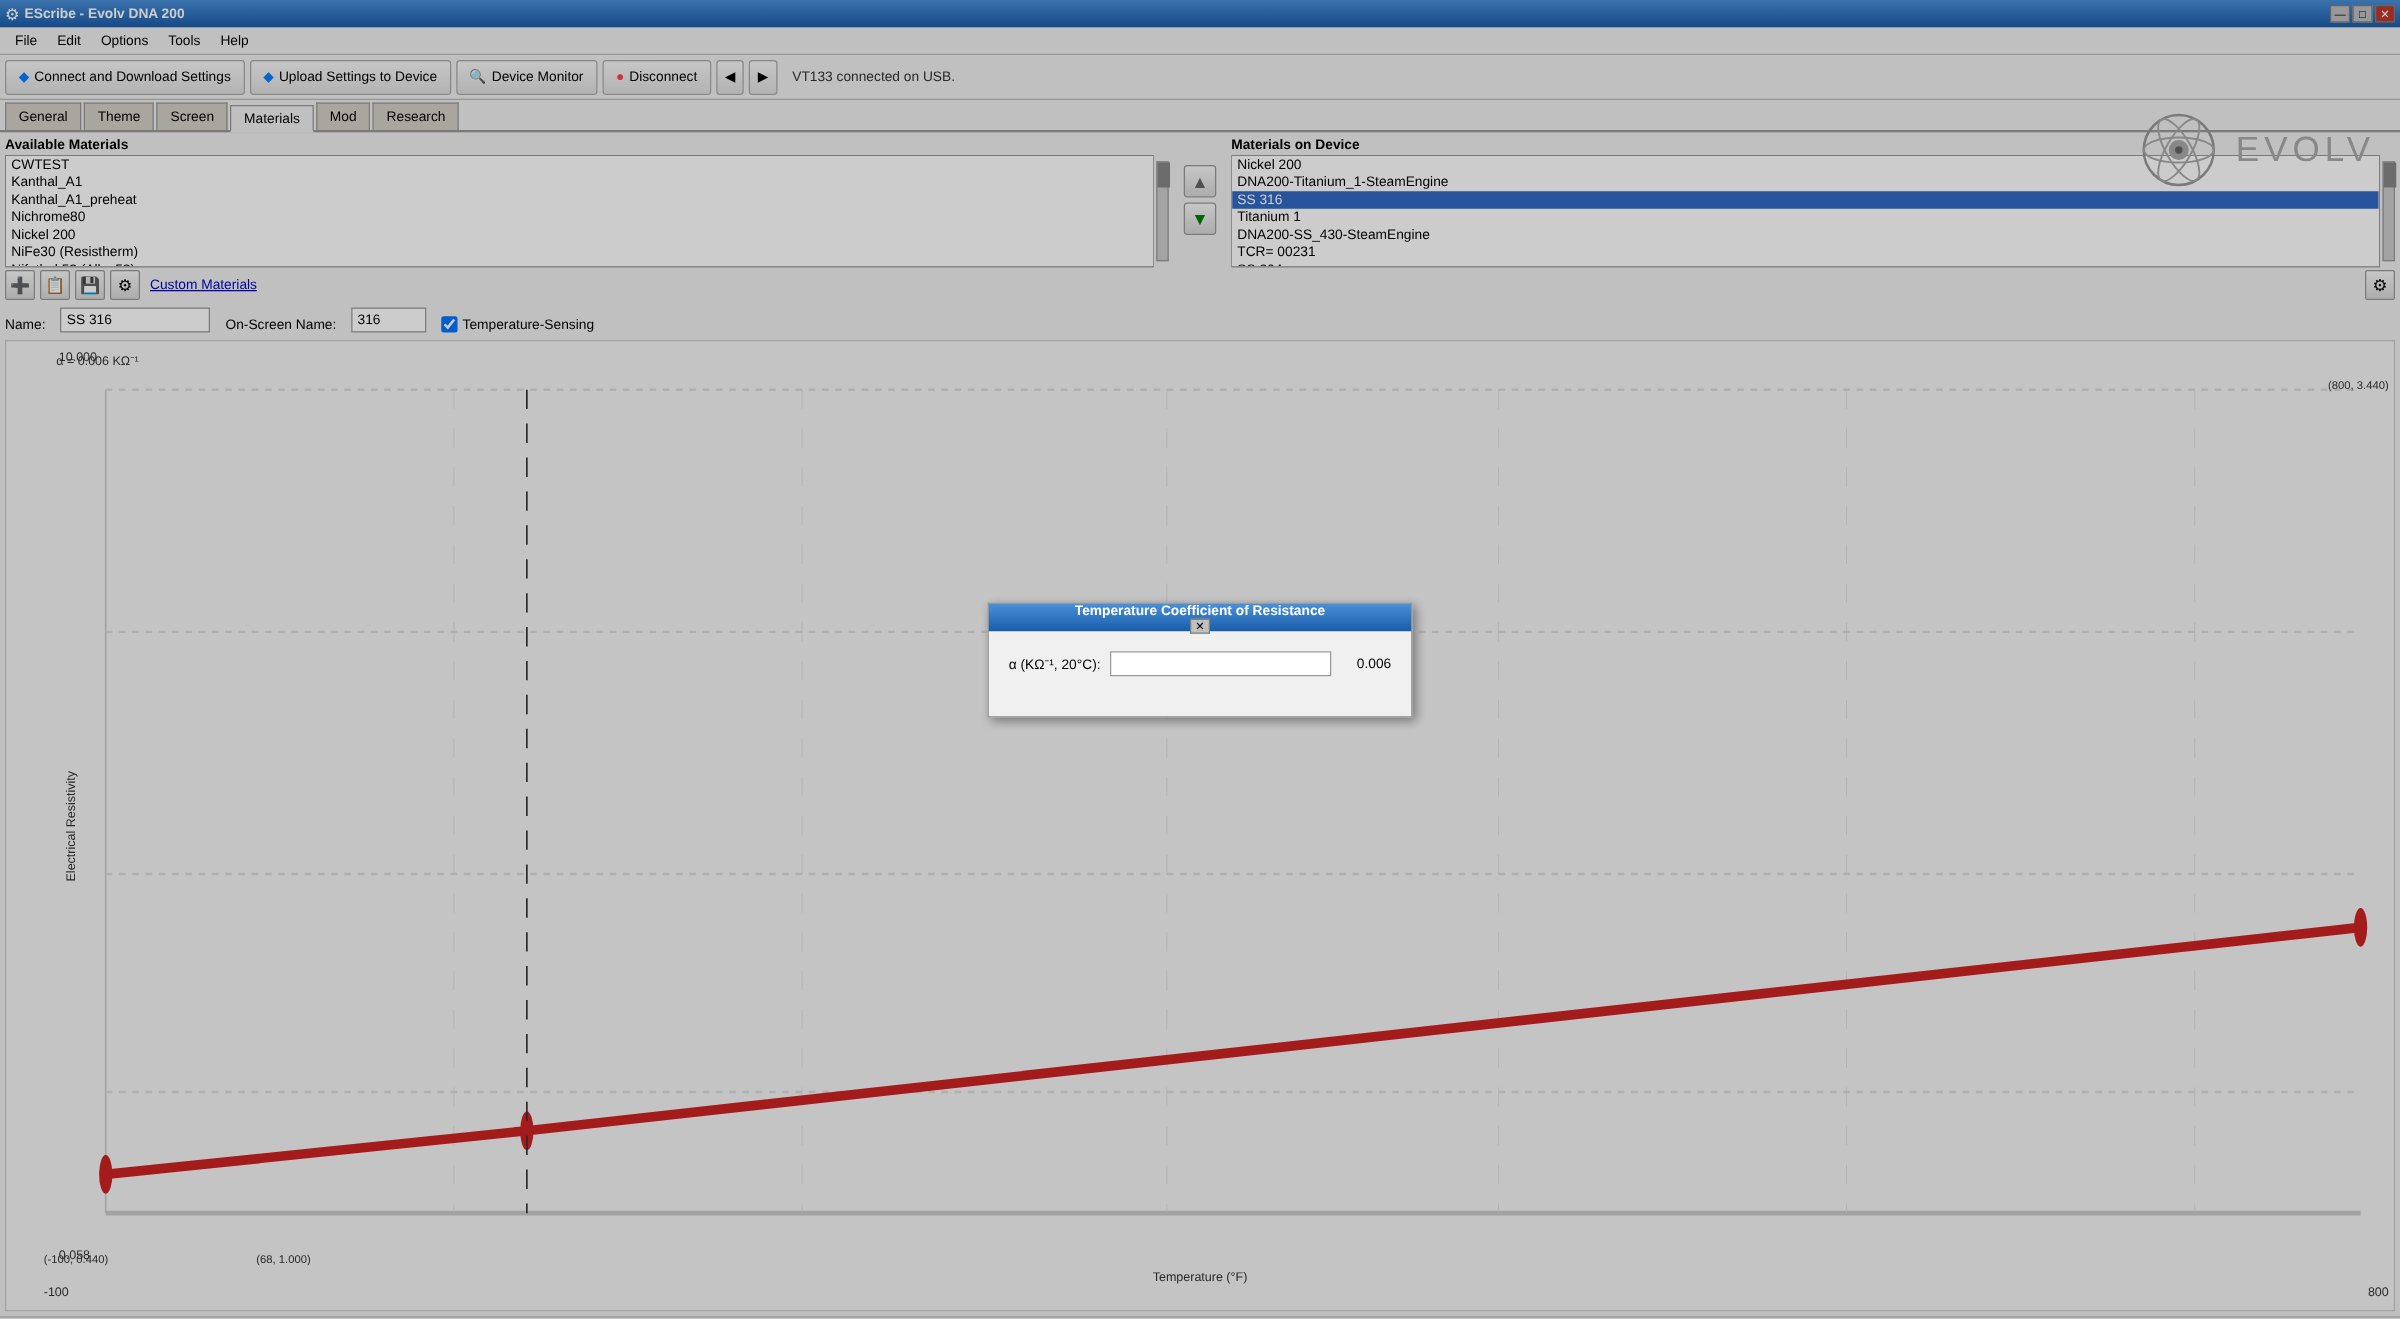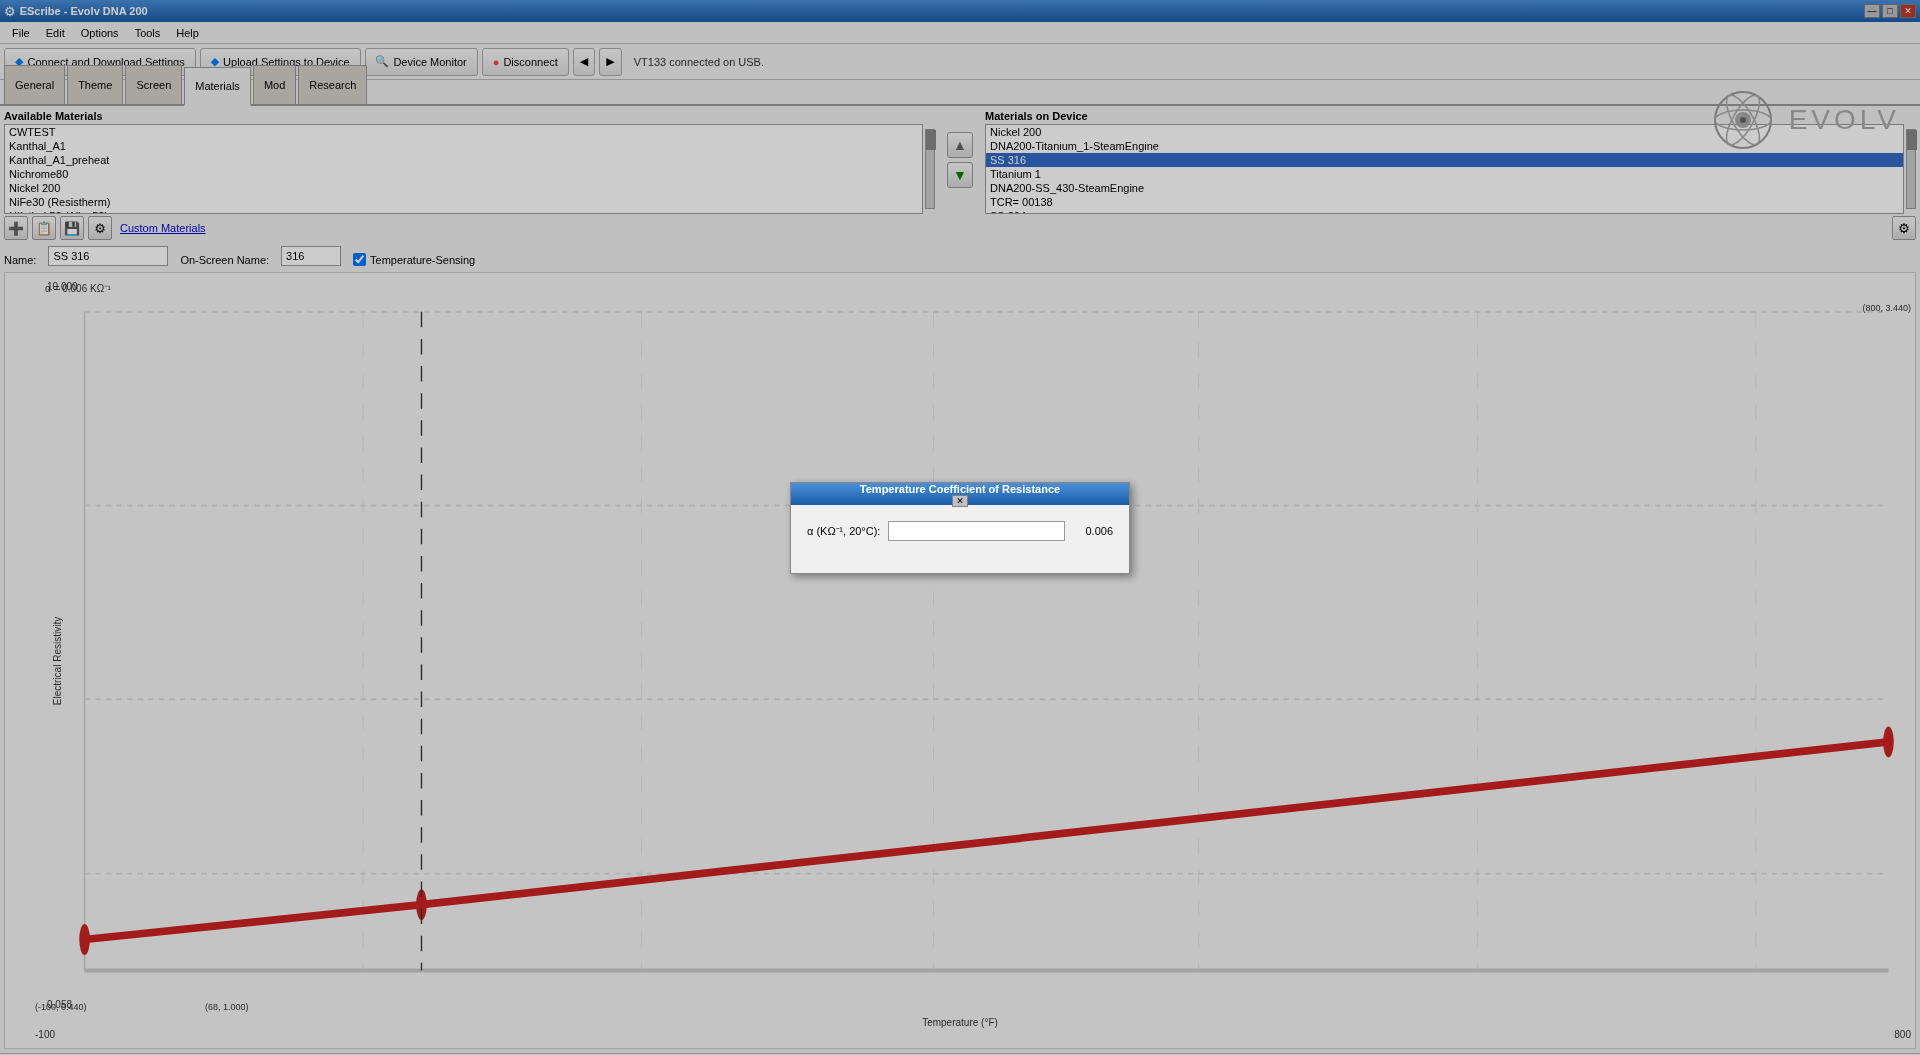--- a/index.html
+++ b/index.html
@@ -80,21 +80,21 @@
     
     #tab-bar {
       background: #f0f0f0;
       height: 26px;
       display: flex;
       align-items: flex-end;
       padding: 0 4px;
       border-bottom: 2px solid #999;
     }
     .tab {
-      height: 39px;
+      height: 22px;
       padding: 2px 10px;
       background: #d4d0c8;
       border: 1px solid #999;
       border-bottom: none;
       cursor: pointer;
       font-size: 11px;
       margin-right: 2px;
       display: flex;
       align-items: center;
     }
@@ -476,21 +476,21 @@
 
     <div class="list-section">
       <div class="list-header">Materials on Device</div>
       <div class="list-container">
         <div class="list-box" id="device-list">
             <div class="list-box-item">Nickel 200</div>
             <div class="list-box-item">DNA200-Titanium_1-SteamEngine</div>
             <div class="list-box-item selected">SS 316</div>
             <div class="list-box-item">Titanium 1</div>
             <div class="list-box-item">DNA200-SS_430-SteamEngine</div>
-            <div class="list-box-item">TCR= 00138</div>
+            <div class="list-box-item">TCR= 00231</div>
             <div class="list-box-item">SS 304</div>
           </div>
         <div style="display:flex;flex-direction:column;justify-content:center;gap:4px;">
           <div style="width:10px;height:80px;background:#ccc;border:1px solid #999;position:relative;">
             <div style="width:10px;height:20px;background:#888;position:absolute;top:0;"></div>
           </div>
         </div>
       </div>
     </div>
 

